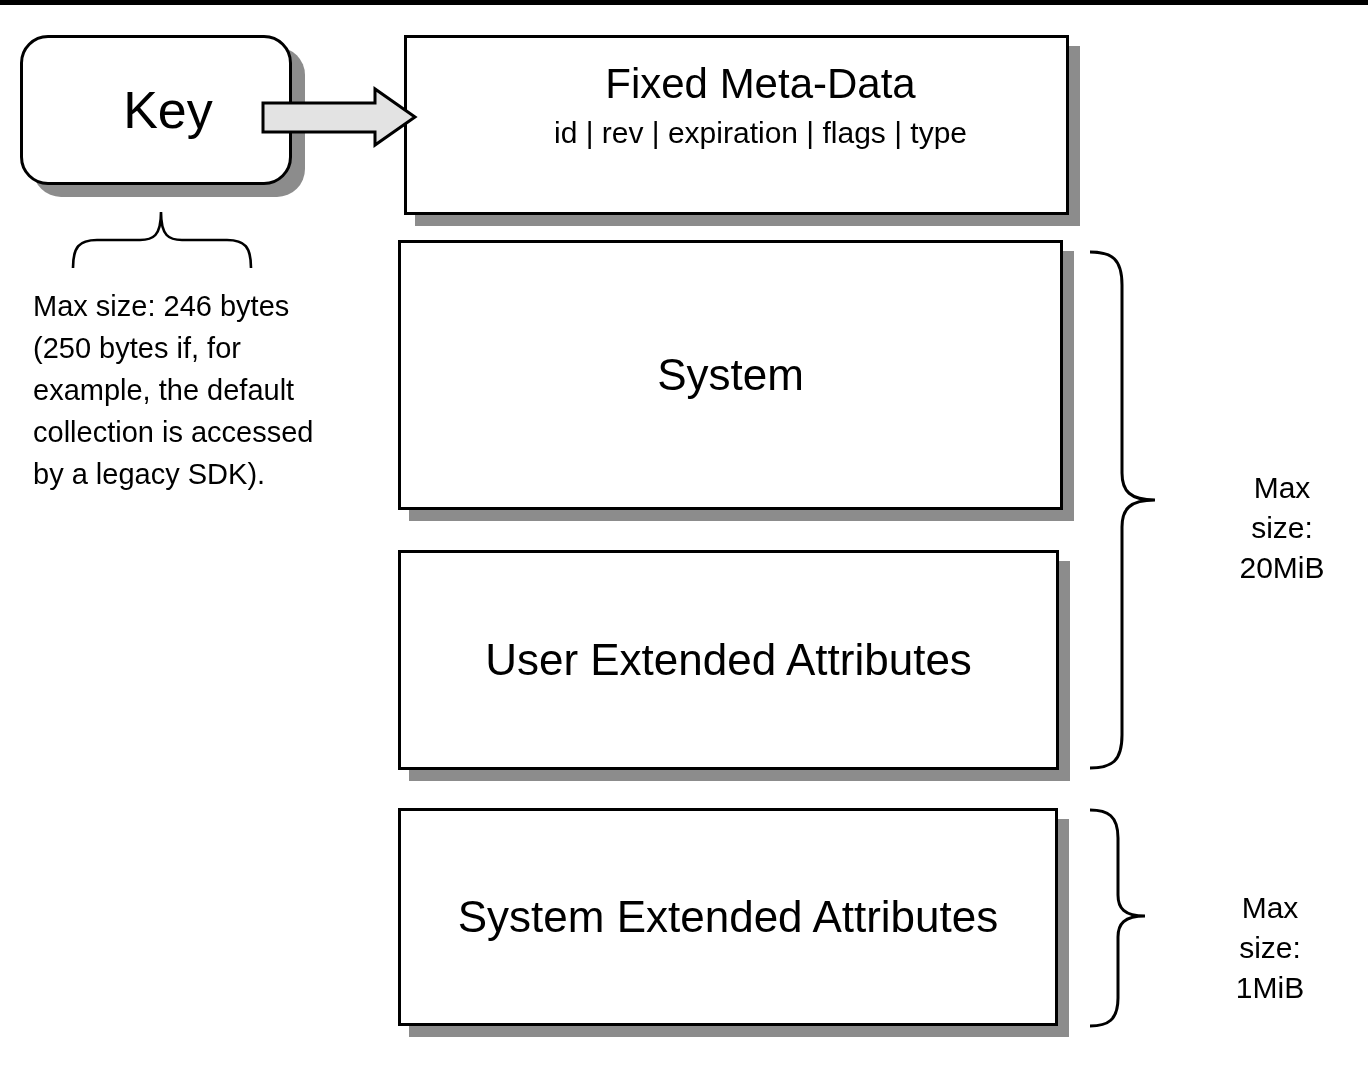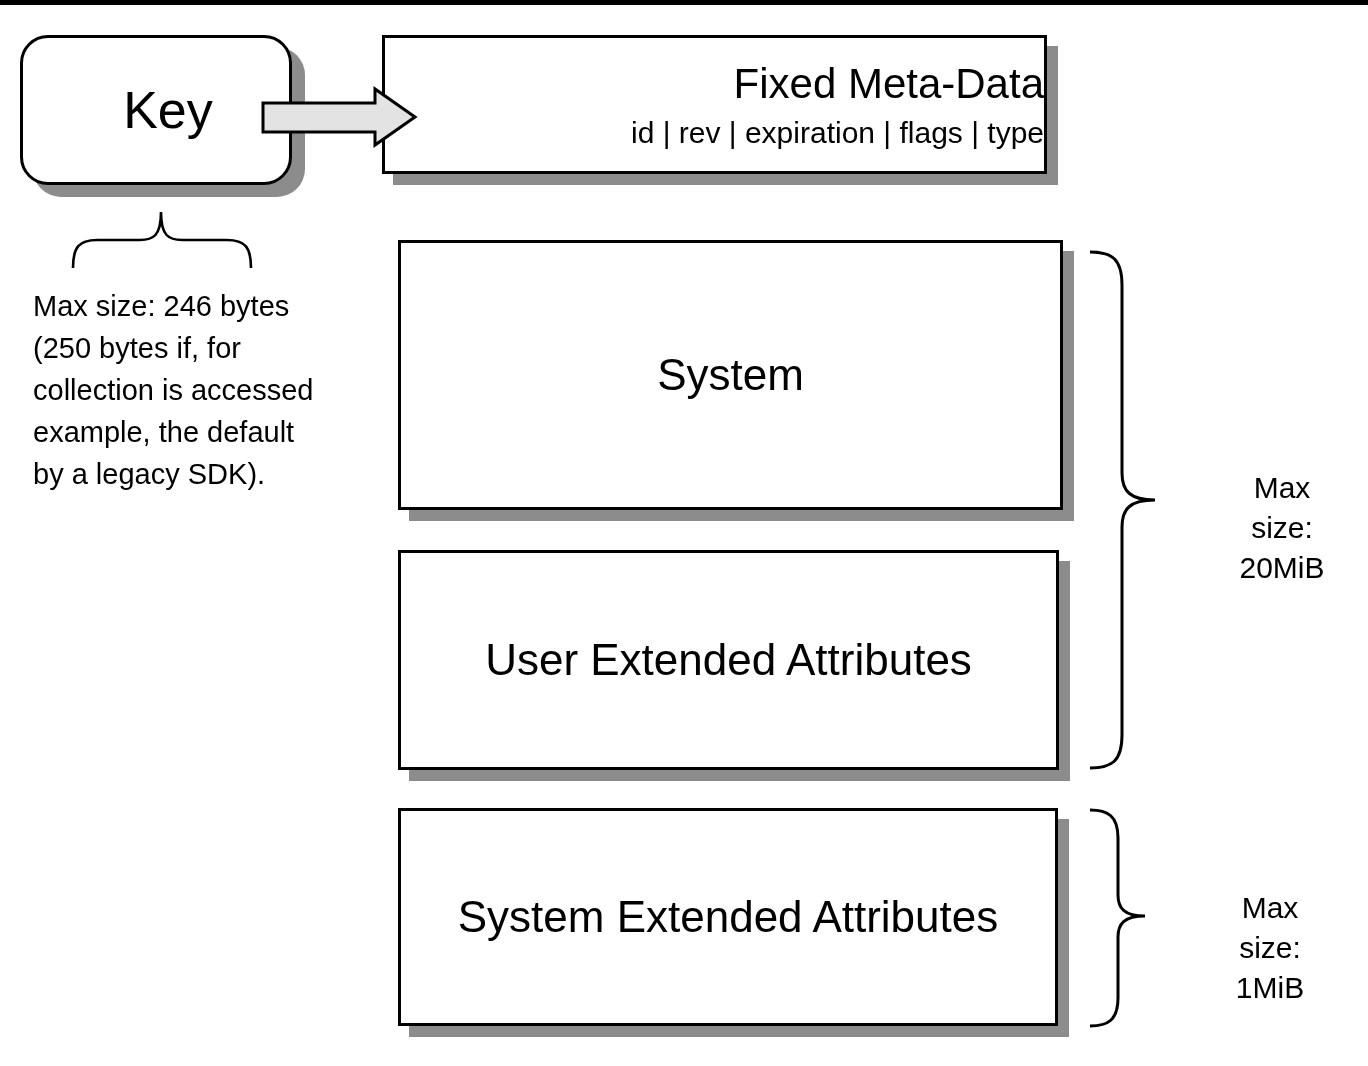--- a/index.html
+++ b/index.html
@@ -30,23 +30,23 @@
   }
   .key-box {
     left: 20px; top: 35px; width: 272px; height: 150px;
     border-radius: 28px;
     box-shadow: 13px 12px 0 #8c8c8c;
     font-size: 52px;
     z-index: 2;
     padding-left: 24px;
   }
   .meta-box {
-    left: 382px; top: 35px; width: 665px; height: 139px;
+    left: 404px; top: 35px; width: 665px; height: 180px;
     display: block;
-    text-align: right;
+    text-align: center;
     padding: 22px 0 0 48px;
     z-index: 1;
   }
   .meta-title { font-size: 42px; line-height: 48px; }
   .meta-fields { font-size: 30px; line-height: 34px; margin-top: 8px; }
   .value-box  { left: 398px; top: 240px; width: 665px; height: 270px; font-size: 44px; }
   .user-box   { left: 398px; top: 550px; width: 661px; height: 220px; font-size: 44px; }
   .system-box { left: 398px; top: 808px; width: 660px; height: 218px; font-size: 44px; }
   .key-note {
     position: absolute; left: 33px; top: 285px;
@@ -86,22 +86,22 @@
     <div class="meta-fields">id | rev | expiration | flags | type</div>
   </div>
 
   <svg class="overlay" style="left:65px; top:205px;" width="195" height="70" viewBox="0 0 195 70">
     <path class="brace-path" d="M 8 63 C 8 42 14 35 32 35 L 75 35 C 88 35 96 31 96 7 C 96 31 104 35 117 35 L 162 35 C 180 35 186 42 186 63"></path>
   </svg>
 
   <div class="key-note">
     <span>Max size: 246 bytes</span>
     <span>(250 bytes if, for</span>
+    <span>example, the default</span>
     <span>collection is accessed</span>
-    <span>example, the default</span>
     <span>by a legacy SDK).</span>
   </div>
 
   <div class="box value-box">
     <span>System</span>
   </div>
 
   <div class="box user-box">
     <span>User Extended Attributes</span>
   </div>

